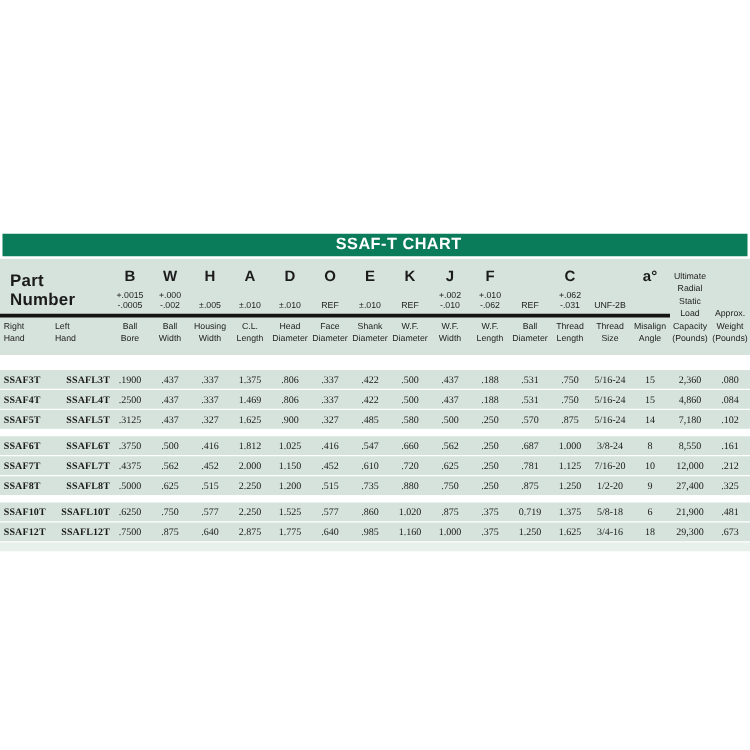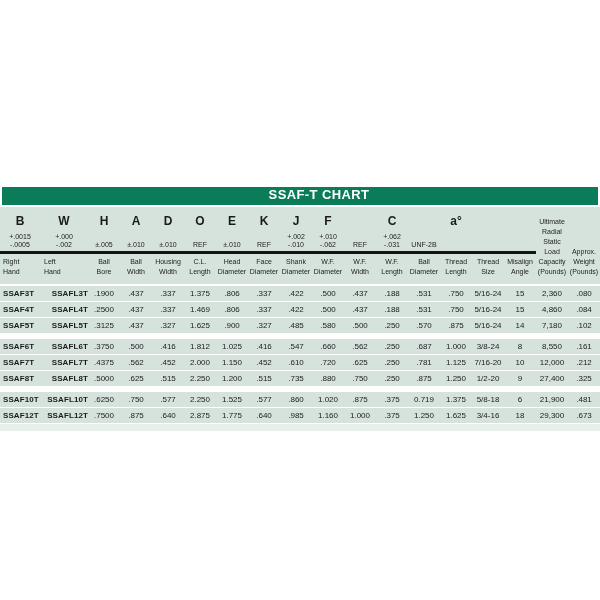--- a/index.html
+++ b/index.html
@@ -52,21 +52,21 @@
   .subcol.hand{align-items:flex-start;}
   .subcol.hand:first-child{padding-left:3px;}
   .subcol.hand.second{padding-left:4px;}
   .corner-stack{
     position:absolute;top:0;width:32px;height:77px;
     display:flex;flex-direction:column;justify-content:flex-end;align-items:center;
     font-size:7px;line-height:10px;text-align:center;color:#222;padding-bottom:7px;
   }
   .cap-stack{left:536px;}
   .wt-stack{left:568px;}
-  .table-body{margin-top:2px;}
+  .table-body{margin-top:12px;font-family:Liberation Serif, serif;}
   .row{
     height:15px;background:var(--panel);align-items:center;margin-bottom:1px;
   }
   .row.group-end{margin-bottom:6px;}
   .cell{
     font-size:8px;text-align:center;line-height:15px;white-space:nowrap;
   }
   .cell.part{font-weight:bold;text-align:left;padding-left:3px;letter-spacing:.1px;}
   .cell.part.second{padding-left:4px;text-align:right;}
   .tail-strip{height:7px;background:var(--panel);opacity:.55;}
@@ -75,20 +75,21 @@
 <body>
 
 <div class="chart-wrap">
 
   <div class="title-bar">
     <span>SSAF-T CHART</span>
   </div>
 
   <div class="header-block">
     <div class="grid18 letters-row">
+      <div class="part-number">Part Number</div>
 
     <div class="dimcol">
           <div class="dim-letter">B</div>
           <div class="dim-tols">
             <div>+.0015</div>
             <div>-.0005</div>
           </div>
         </div>
         <div class="dimcol">
           <div class="dim-letter">W</div>

